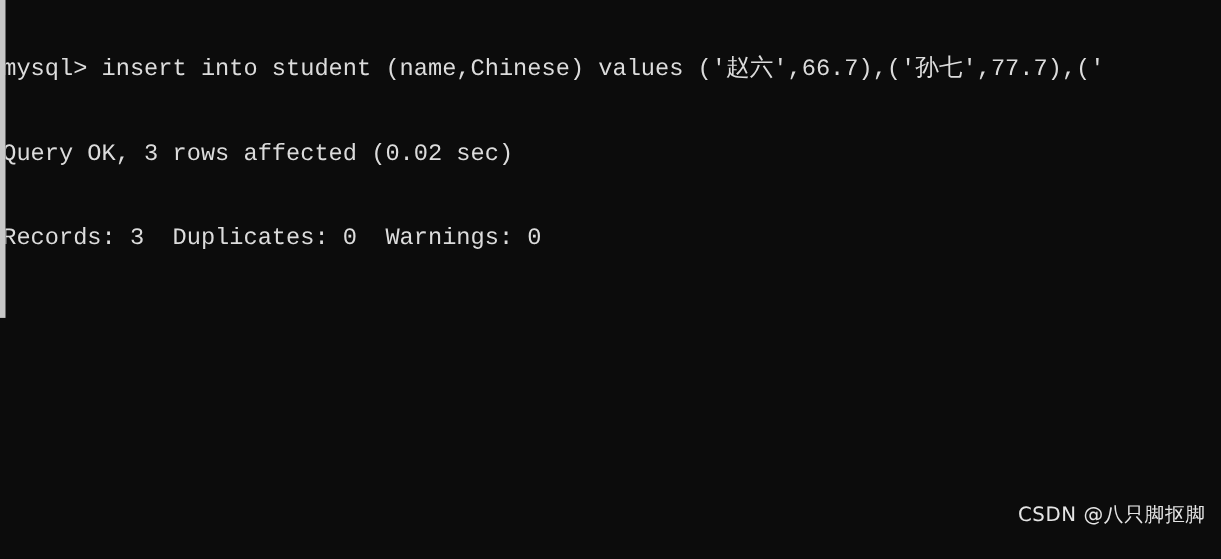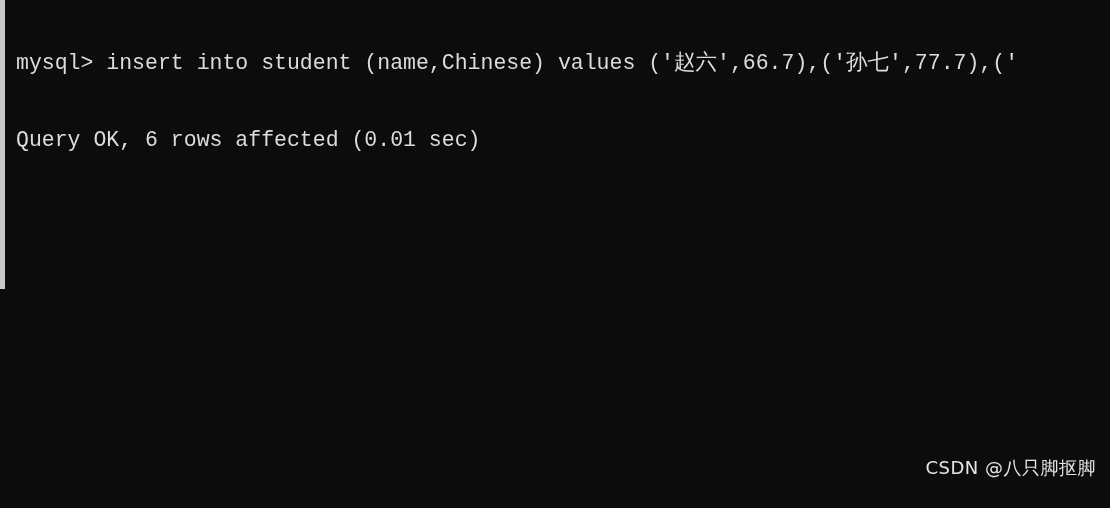--- a/index.html
+++ b/index.html
@@ -28,21 +28,21 @@
     line-height: 25.6px;
     white-space: pre;
     letter-spacing: 0px;
     padding: 0;
     box-sizing: border-box;
   }
 
   .term-line {
     white-space: pre;
     height: 25.6px;
-    padding-left: 16px;
+    padding-left: 2px;
     color: #dcdcdc;
     font-variant-ligatures: none;
   }
 
   .term-line.blank {
     height: 25.6px;
   }
 
   
   #scrollbar-track {
@@ -73,21 +73,22 @@
     letter-spacing: 0.5px;
     white-space: pre;
     pointer-events: none;
   }
 </style>
 </head>
 <body style="background: rgb(12, 12, 12);">
 
 <div id="terminal" style="background: rgb(12, 12, 12); color: rgb(220, 220, 220);">
   <div class="term-line">mysql&gt; insert into student (name,Chinese) values ('赵六',66.7),('孙七',77.7),('</div>
-  <div class="term-line">Query OK, 6 rows affected (0.01 sec)</div>
+  <div class="term-line">Query OK, 3 rows affected (0.02 sec)</div>
+  <div class="term-line">Records: 3  Duplicates: 0  Warnings: 0</div>
   <div class="term-line blank"></div>
   
   
   
   
   
   
   
   
   

